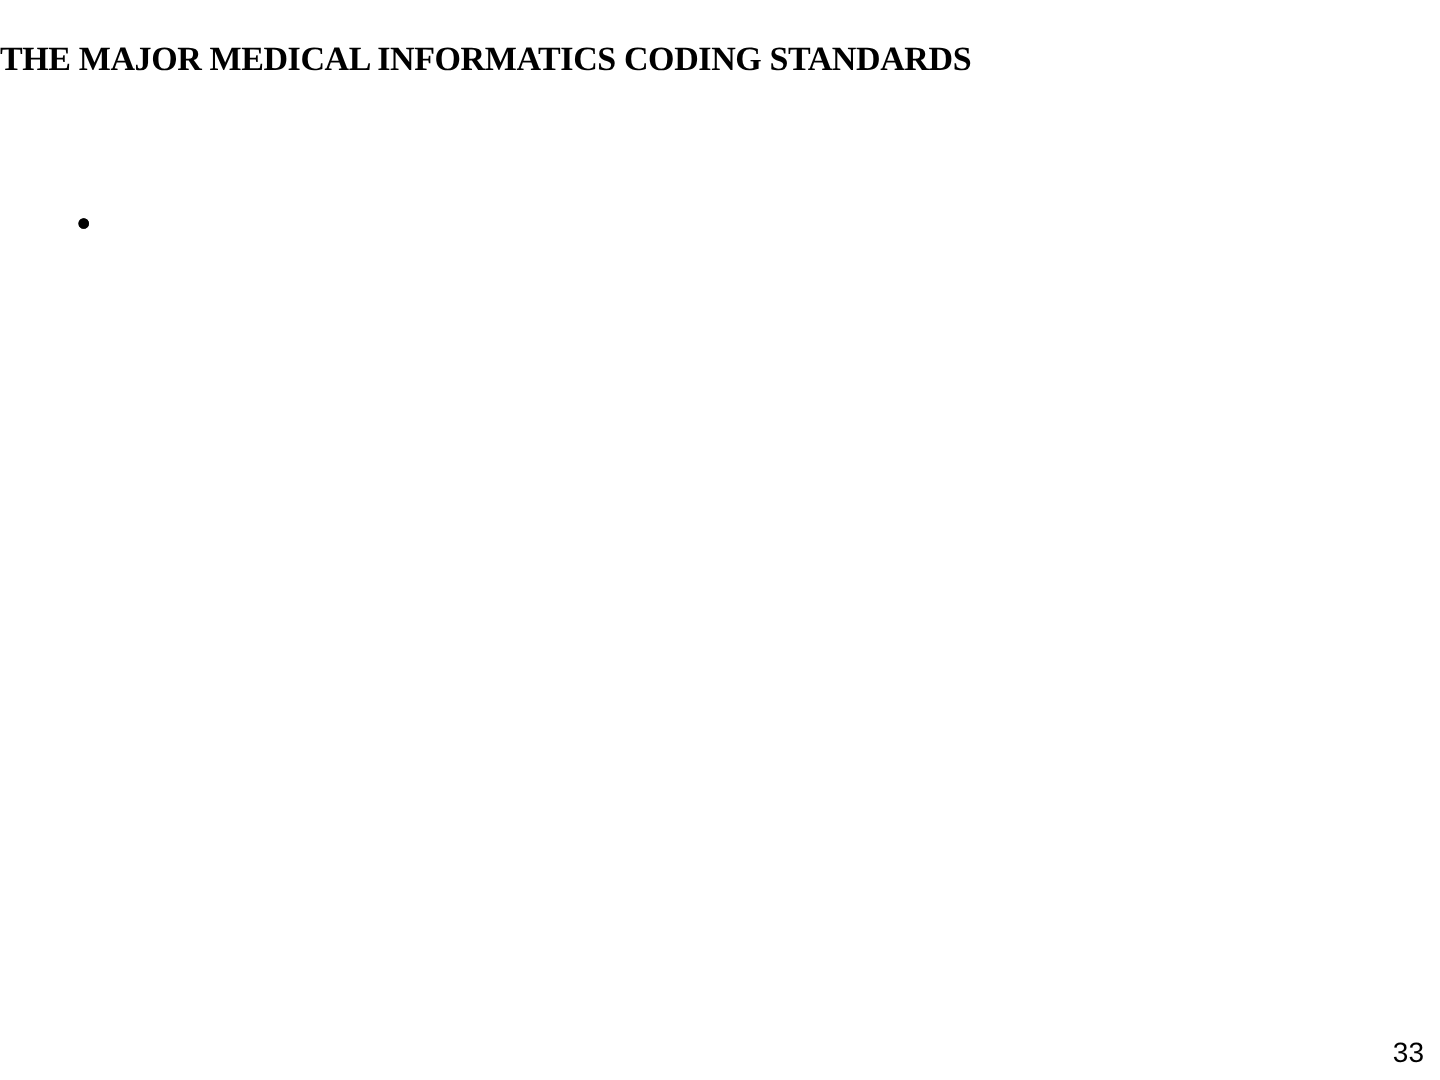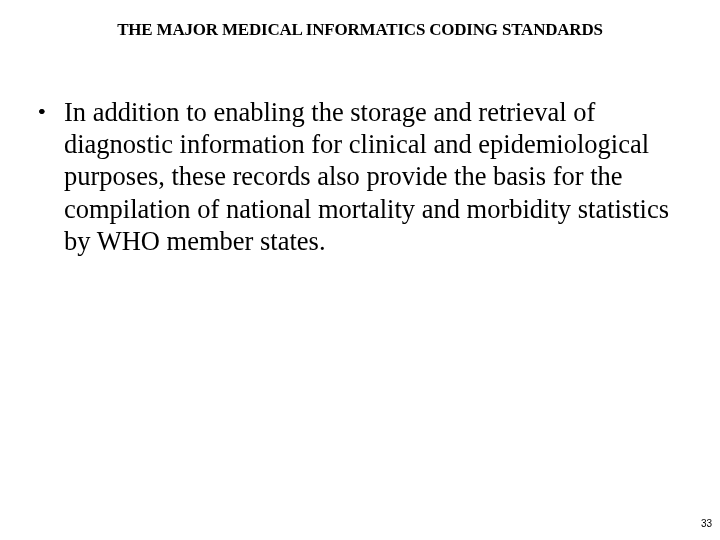--- a/index.html
+++ b/index.html
@@ -1,32 +1,31 @@
 <!DOCTYPE html>
 <html><head>
 <meta charset="utf-8">
 <style>
   html, body { margin:0; padding:0; background:#ffffff; }
   body { width:720px; height:540px; position:relative; overflow:hidden;
          font-family:"Liberation Serif", "DejaVu Serif", serif; color:#000; }
-  .title { position:absolute; left:0; top:20px; width:720px; text-align:center;
+  .title { position:absolute; left:0; top:20px; width:720px; text-align:left;
            font-size:17px; font-weight:bold; white-space:nowrap; letter-spacing:-0.2px; }
   .bullets { position:absolute; left:30px; top:96px; width:670px; margin:0; padding:0; list-style:none; }
   .bullet { position:relative; padding-left:34px; font-size:26.5px; line-height:32.2px; margin:0 0 0 0; }
   .bullet-dot { position:absolute; left:0; top:0; width:34px; font-size:22px; line-height:32.2px; text-indent:8px; }
-  .page-num { position:absolute; right:8px; top:518px; font-size:10px; font-family:"Liberation Sans", sans-serif; }
+  .page-num { position:absolute; right:8px; top:518px; font-size:14px; font-family:"Liberation Sans", sans-serif; }
 </style>
 </head>
 <body>
 
 <div class="title">THE MAJOR MEDICAL INFORMATICS CODING STANDARDS</div>
 
 <ul class="bullets">
   <li class="bullet">
     <span class="bullet-dot">•</span>
   </li>
   <li class="bullet">
     <span class="bullet-dot">•</span>
-    <span>In addition to enabling the storage and retrieval of diagnostic information for clinical and epidemiological purposes, these records also provide the basis for the compilation of national mortality and morbidity statistics by WHO member states.</span>
   </li>
 </ul>
 
 <div class="page-num">33</div>
 
 </body></html>

